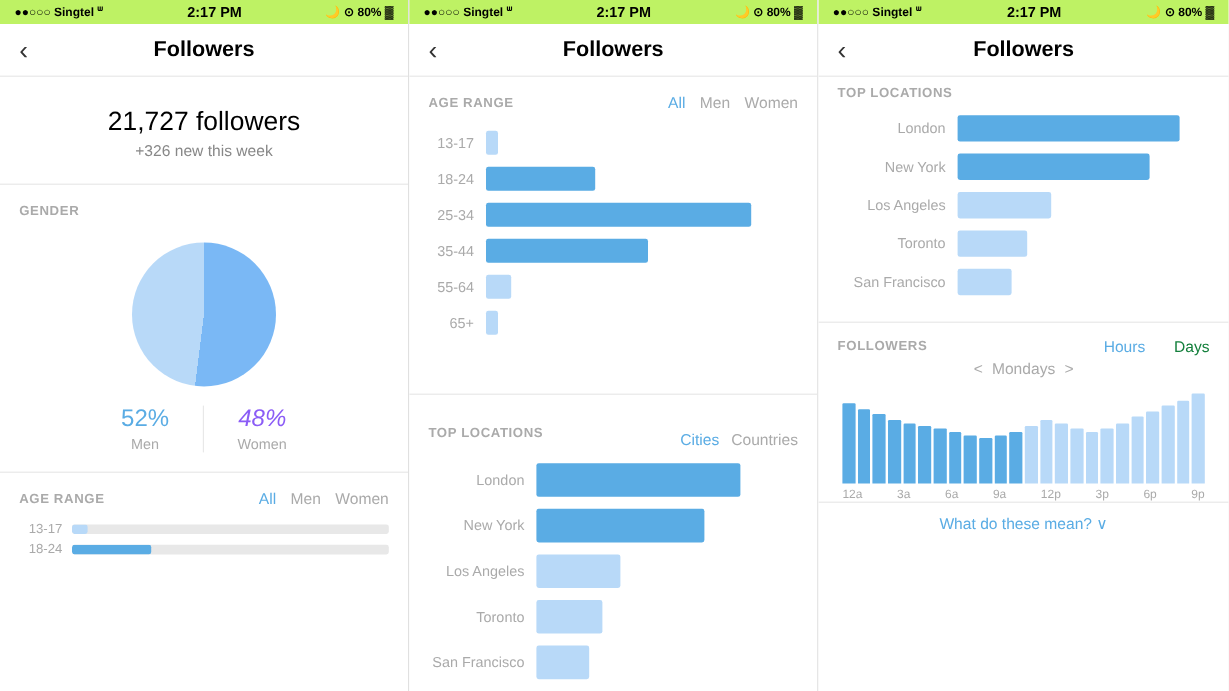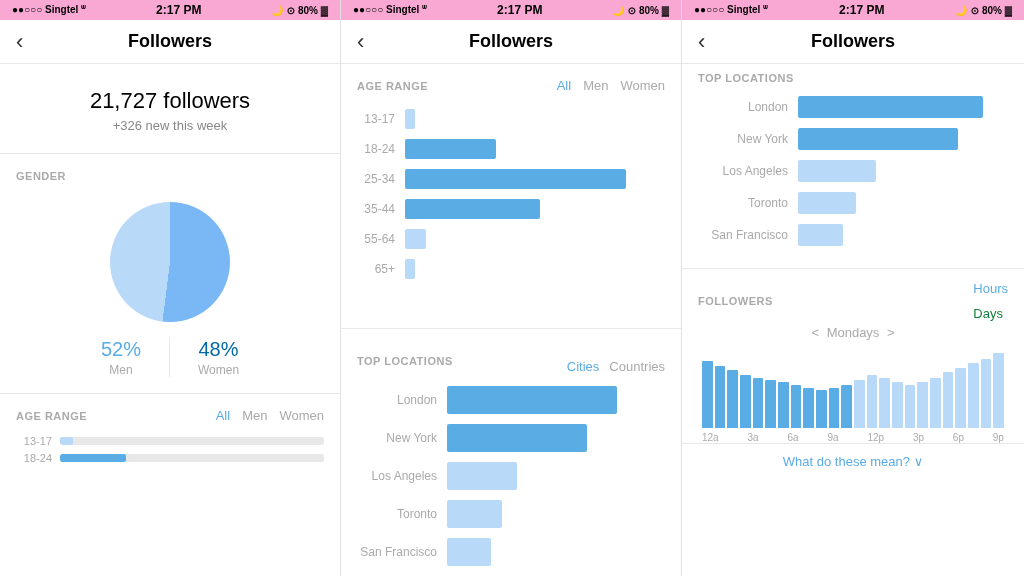--- a/index.html
+++ b/index.html
@@ -24,21 +24,21 @@
 
     
     .status-bar {
       display: flex;
       justify-content: space-between;
       align-items: center;
       padding: 4px 12px;
       font-size: 11px;
       font-weight: 600;
       color: #000;
-      background: #f9a8d4;
+      background: #bef264;
       height: 20px;
     }
 
     
     .nav-bar {
       display: flex;
       align-items: center;
       justify-content: center;
       padding: 8px 16px;
       border-bottom: 1px solid #e8e8e8;
@@ -111,21 +111,21 @@
       align-items: center;
       padding: 0 28px;
       border-right: 1px solid #e8e8e8;
     }
     .gender-item:last-child { border-right: none; }
     .gender-pct {
       font-size: 20px;
       font-weight: 500;
       color: #5aace4;
     }
-    .gender-pct.light { color: #0369a1; }
+    .gender-pct.light { color: #8b5cf6; font-style: italic; }
     .gender-name {
       font-size: 12px;
       color: #aaa;
       margin-top: 2px;
     }
 
     
     .age-range-header {
       display: flex;
       align-items: center;
@@ -282,23 +282,22 @@
     }
     .followers-chart-label {
       font-size: 11px;
       font-weight: 600;
       color: #aaa;
       letter-spacing: 0.5px;
       flex: 1;
     }
     .chart-tabs {
       display: flex;
-      gap: 10px;
+      gap: 24px;
       font-size: 13px;
-      flex-direction: column;
     }
     .chart-tab { color: #15803d; cursor: pointer; }
     .chart-tab.active { color: #5aace4; }
 
     .day-nav {
       text-align: center;
       font-size: 13px;
       color: #aaa;
       margin: 4px 0 8px;
     }

